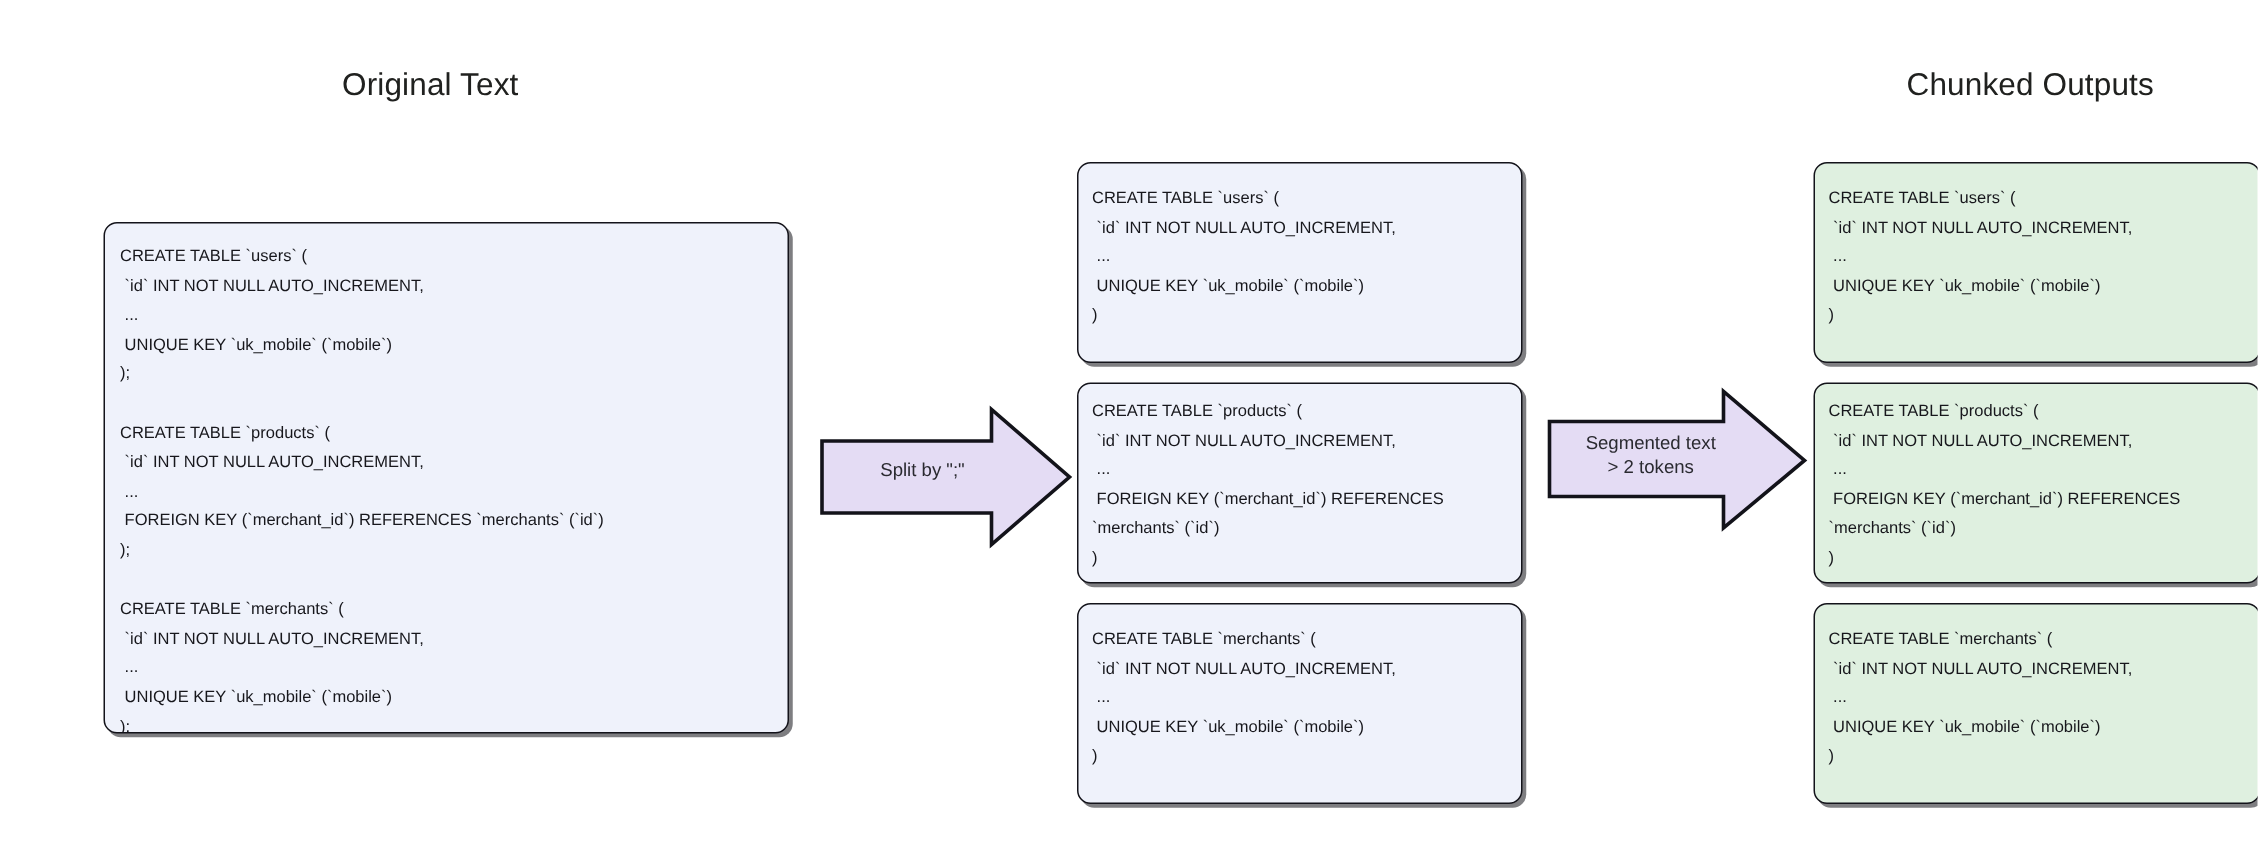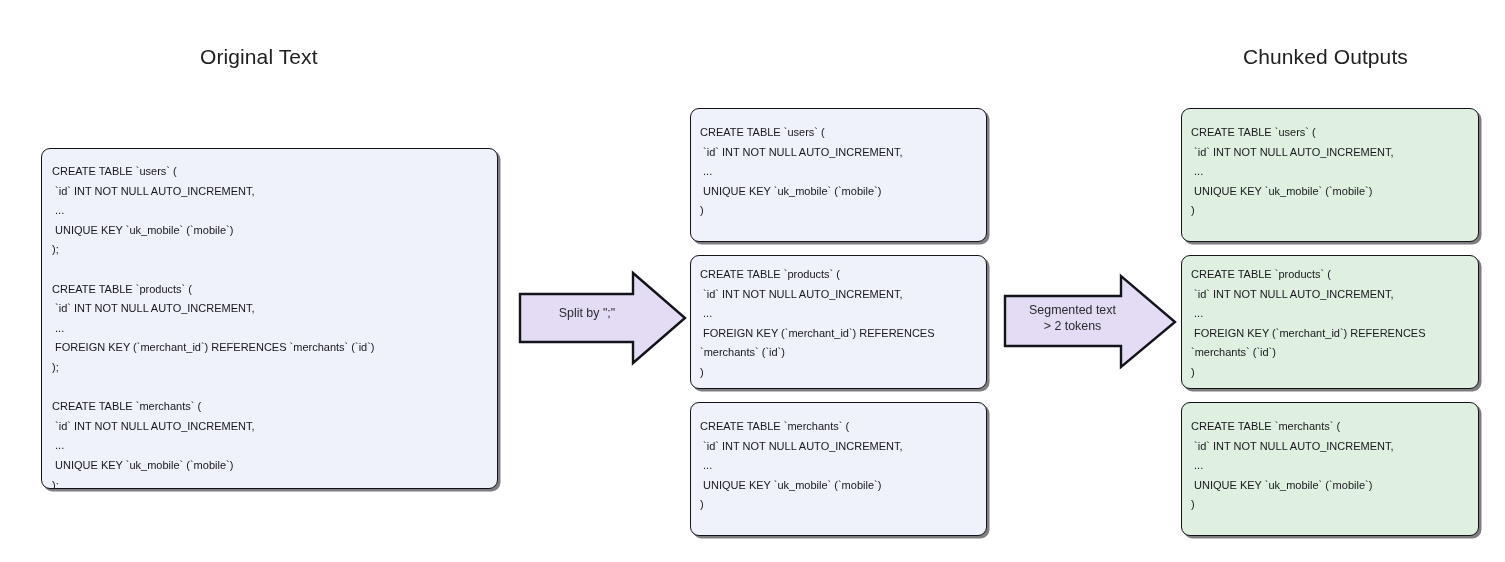--- a/index.html
+++ b/index.html
@@ -12,20 +12,21 @@
     height: 562px;
     position: relative;
     font-family: "Liberation Sans", sans-serif;
     color: #1d1d1f;
     overflow: hidden;
   }
 
   .canvas {
     position: absolute;
     inset: 0;
+    margin-left: 28px;
   }
 
   
   .col-title {
     position: absolute;
     font-size: 21px;
     font-weight: 400;
     color: #20211f;
     white-space: nowrap;
     letter-spacing: 0.1px;
@@ -81,21 +82,21 @@
     position: absolute;
     width: 100%;
     text-align: center;
     font-size: 12.4px;
     line-height: 16px;
     color: #2a2a30;
     white-space: pre-line;
   }
   #arrow-split      { left: 520px; top: 272px; width: 166px; height: 92px; }
   #arrow-split .arrow-label      { top: 33px; left: -16px; }
-  #arrow-token      { left: 1005px; top: 275px; width: 171px; height: 93px; }
+  #arrow-token      { left: 1005px; top: 260px; width: 171px; height: 93px; }
   #arrow-token .arrow-label      { top: 27px; left: -18px; }
 </style>
 </head>
 <body>
 
 <div class="canvas">
 
   <div class="col-title" id="title-original">Original Text</div>
 
 

